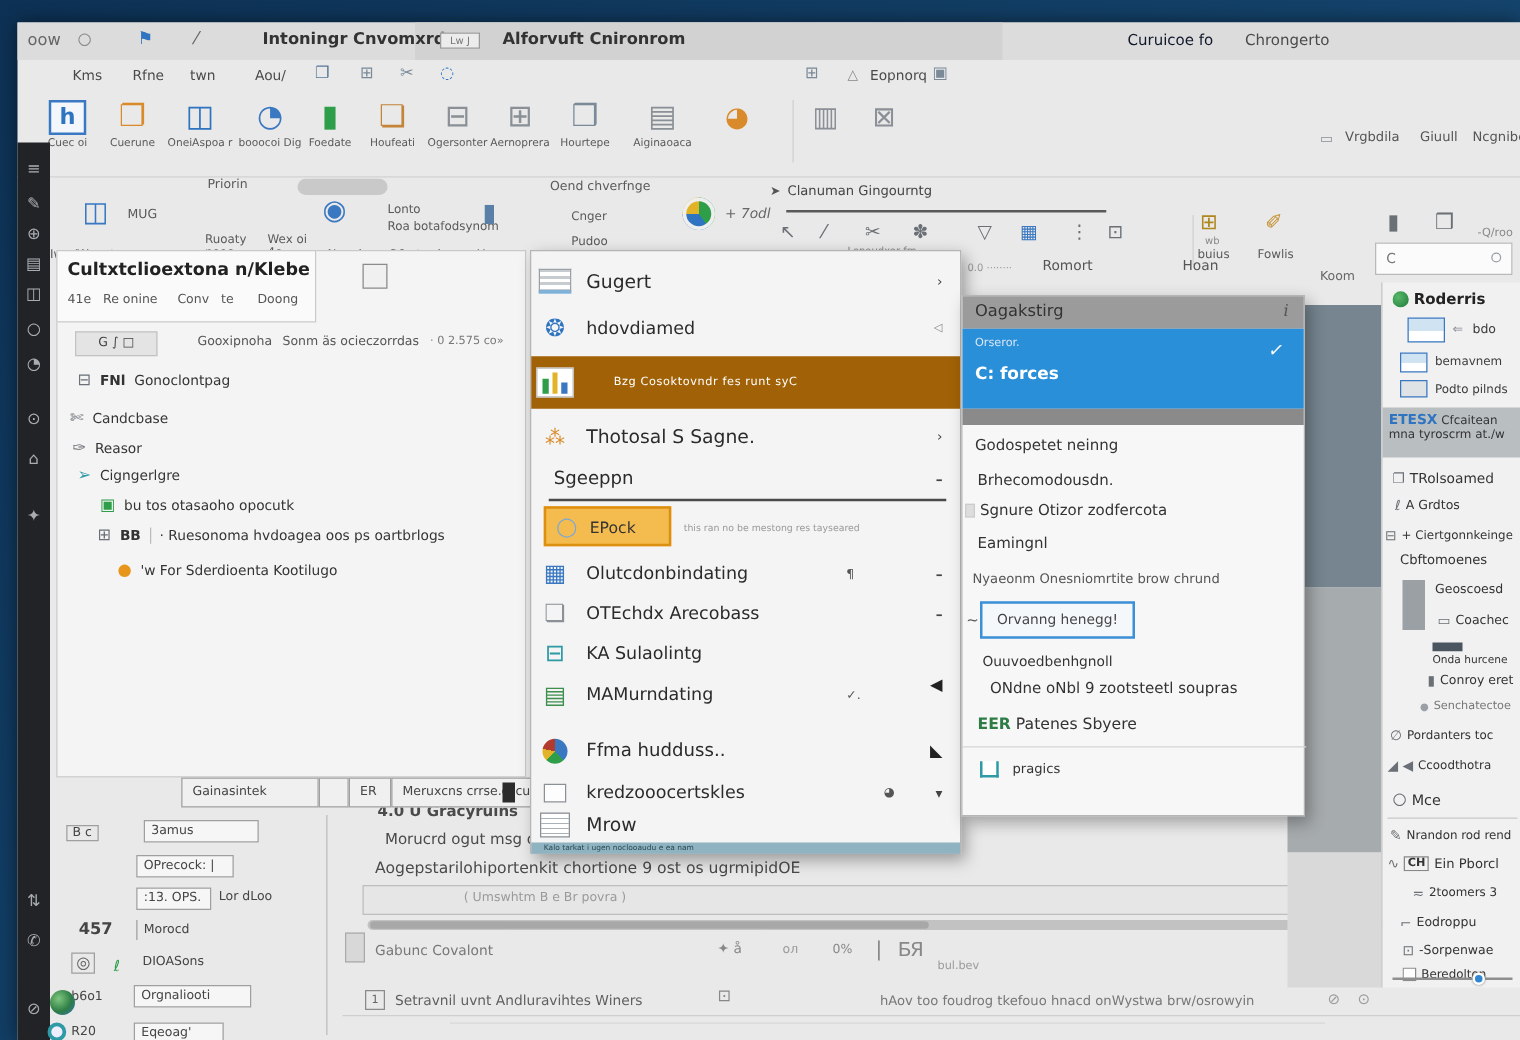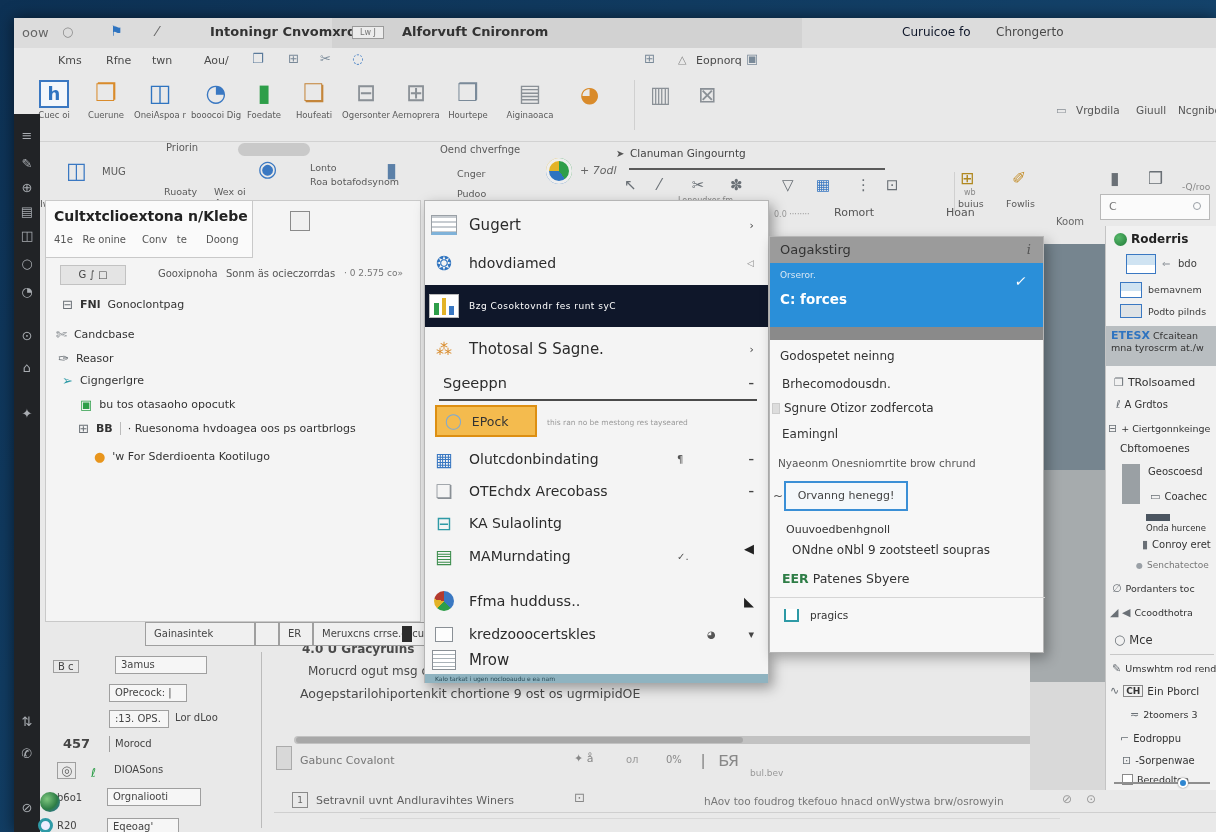--- a/index.html
+++ b/index.html
@@ -86,21 +86,21 @@
   .cml{font-size:14px;color:#2b2b2b;margin-left:6px;}
   .cmm{position:absolute;left:252px;font-size:10px;color:#555;}
   .cmr{position:absolute;right:14px;font-size:11px;color:#444;}
   .ci-doc{width:26px;height:20px;background:#fff;border:1px solid #9aa0a6;border-bottom:3px solid #7fb2d9;
     background-image:repeating-linear-gradient(180deg,#c7ccd1 0 2px,transparent 2px 5px);}
   .ci-chart{width:30px;height:24px;background:#fff;border:1px solid #bbb;display:flex;align-items:flex-end;gap:3px;padding:2px 4px;}
   .ci-chart i{display:block;width:5px;}
   .ci-pie{width:20px;height:20px;border-radius:50%;background:conic-gradient(#3a78c2 0 38%,#2e9e49 38% 62%,#e3b327 62% 78%,#b33b2e 78% 100%);}
   .ci-check{width:18px;height:15px;border:1px solid #8a9096;background:#fdfdfd;}
   .ci-notes{width:24px;height:20px;border:1px solid #8a9096;background:repeating-linear-gradient(180deg,#fff 0 3px,#aab2b8 3px 4px);}
-  .cmsel{background:#0f172a;}
+  .cmsel{background:#a16207;gap:22px;}
   .cmsel .cml{color:#fff;font-size:9px;letter-spacing:.5px;}
   .cmsep{position:absolute;left:14px;top:198px;width:318px;height:2px;background:#4a4a4a;}
   .epock{position:absolute;left:10px;top:0;width:102px;height:32px;background:#f4bb4e;border:2px solid #dd8f12;display:flex;align-items:center;}
   .cmnote{position:absolute;left:122px;font-size:7.5px;color:#9a9a9a;}
   .cmfoot{position:absolute;left:0;top:473px;width:100%;height:9px;background:#8fb3c0;font-size:6px;color:#2a4a55;overflow:hidden;line-height:9px;padding-left:10px;}
   
   .smenu{position:absolute;left:755px;top:218px;width:275px;height:417px;background:#f7f7f7;border:1px solid #b5b5b5;box-shadow:4px 5px 12px rgba(0,0,0,.3);z-index:6;}
   .smhead{position:absolute;left:0;top:0;width:100%;height:26px;background:#9b9b9b;color:#333;font-size:13px;line-height:26px;padding-left:10px;}
   .smsel{position:absolute;left:0;top:26px;width:100%;height:64px;background:#2a8fd9;color:#fff;}
   .smband{position:absolute;left:0;top:90px;width:100%;height:13px;background:#8a8a8a;}
@@ -335,20 +335,23 @@
       <span class="flbl" style="left:12px;top:174px;">R20</span>
       <div class="fbox" style="left:62px;top:172px;width:72px;">Eqeoag'</div>
       <div class="a" style="left:216px;top:6px;width:1px;height:176px;background:#bbb;"></div>
     </div>
     <div class="globe"></div>
     <div class="ring"></div>
 
     <span class="docline" style="left:288px;top:624px;font-weight:bold;">4.0 U Gracyruins</span>
     <span class="docline" style="left:294px;top:646px;">Morucrd ogut msg ofts KGMncerprtense в Кsletchv part</span>
     <span class="docline" style="left:286px;top:668px;font-size:12.5px;">Aogepstarilohiportenkit chortione 9 ost os ugrmipidOE</span>
+    <div class="faintbox">
+      <span style="position:absolute;left:80px;top:4px;font-size:10px;color:#9a9a9a;">( Umswhtm B e Br povra )</span>
+    </div>
     <span class="a" style="left:1058px;top:688px;font-size:11px;color:#8a9096;">⊞</span>
     <div class="scrollb">
         <i></i>
       </div>
     <span class="a" style="left:286px;top:736px;font-size:11px;color:#777;">Gabunc Covalont</span>
     <div class="a" style="left:262px;top:728px;width:16px;height:24px;border:1px solid #aaa;background:#d8d8d8;text-align:center;font-size:10px;color:#555;"></div>
     <span class="a" style="left:560px;top:734px;font-size:11px;color:#888;">✦ å</span>
     <span class="a" style="left:612px;top:736px;font-size:10px;color:#999;">ол</span>
     <span class="a" style="left:652px;top:736px;font-size:10px;color:#888;">0%</span>
     <span class="a" style="left:684px;top:734px;font-size:17px;color:#888;font-family:Liberation Mono, monospace;">| БЯ</span>
@@ -427,21 +430,21 @@
           <span class="rpg" style="color:#6a7076;">◢ ◀</span>
           <span>Ccoodthotra</span>
         </div>
       <div class="rprow" style="left:8px;top:406px;font-size:11.5px;">
           <span class="rpg" style="font-size:13px;">○</span>
           <span>Mce</span>
         </div>
       <div class="a" style="left:4px;top:428px;width:104px;height:1px;background:#c8c8c8;"></div>
       <div class="rprow" style="left:6px;top:436px;font-size:9.5px;">
           <span class="rpg">✎</span>
-          <span>Umswhtm rod rend</span>
+          <span>Nrandon rod rend</span>
         </div>
       <div class="rprow" style="left:4px;top:458px;font-size:10.5px;">
           <span class="rpg">∿</span>
           <b style="border:1px solid #888;padding:0 2px;font-size:9px;">CH</b>
           <span>Ein Pborcl</span>
         </div>
       <div class="rprow" style="left:24px;top:482px;font-size:9.5px;">
           <span class="rpg">≂</span>
           <span>2toomers 3</span>
         </div>

